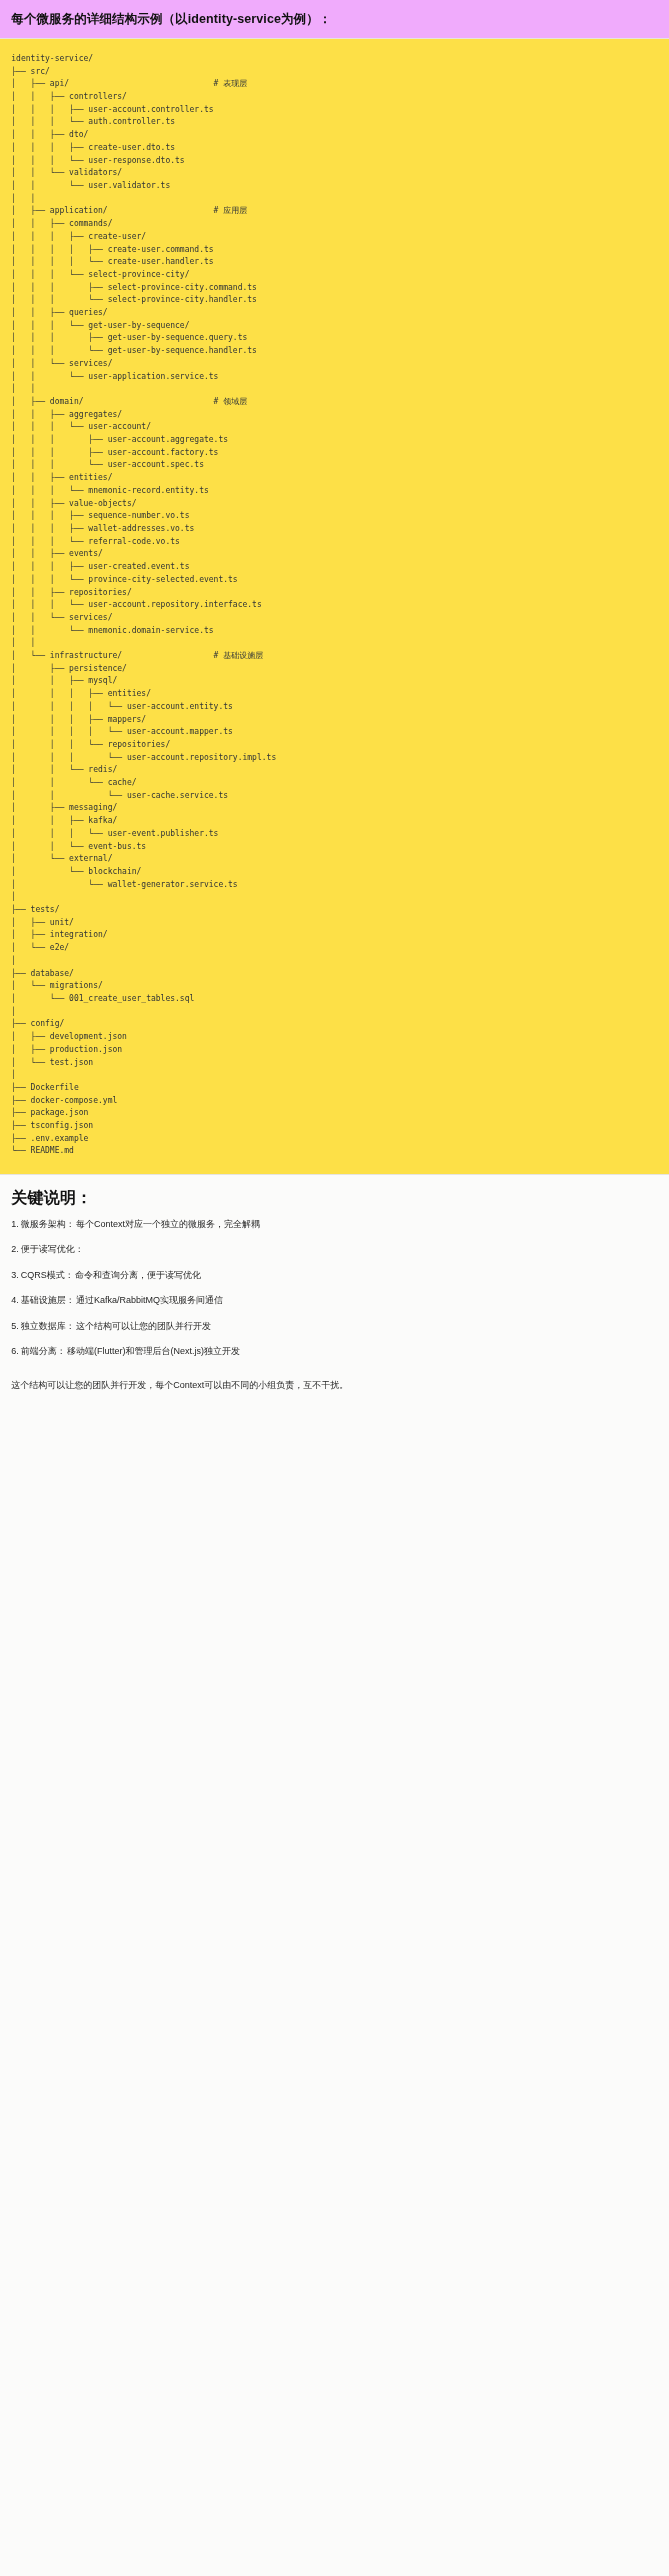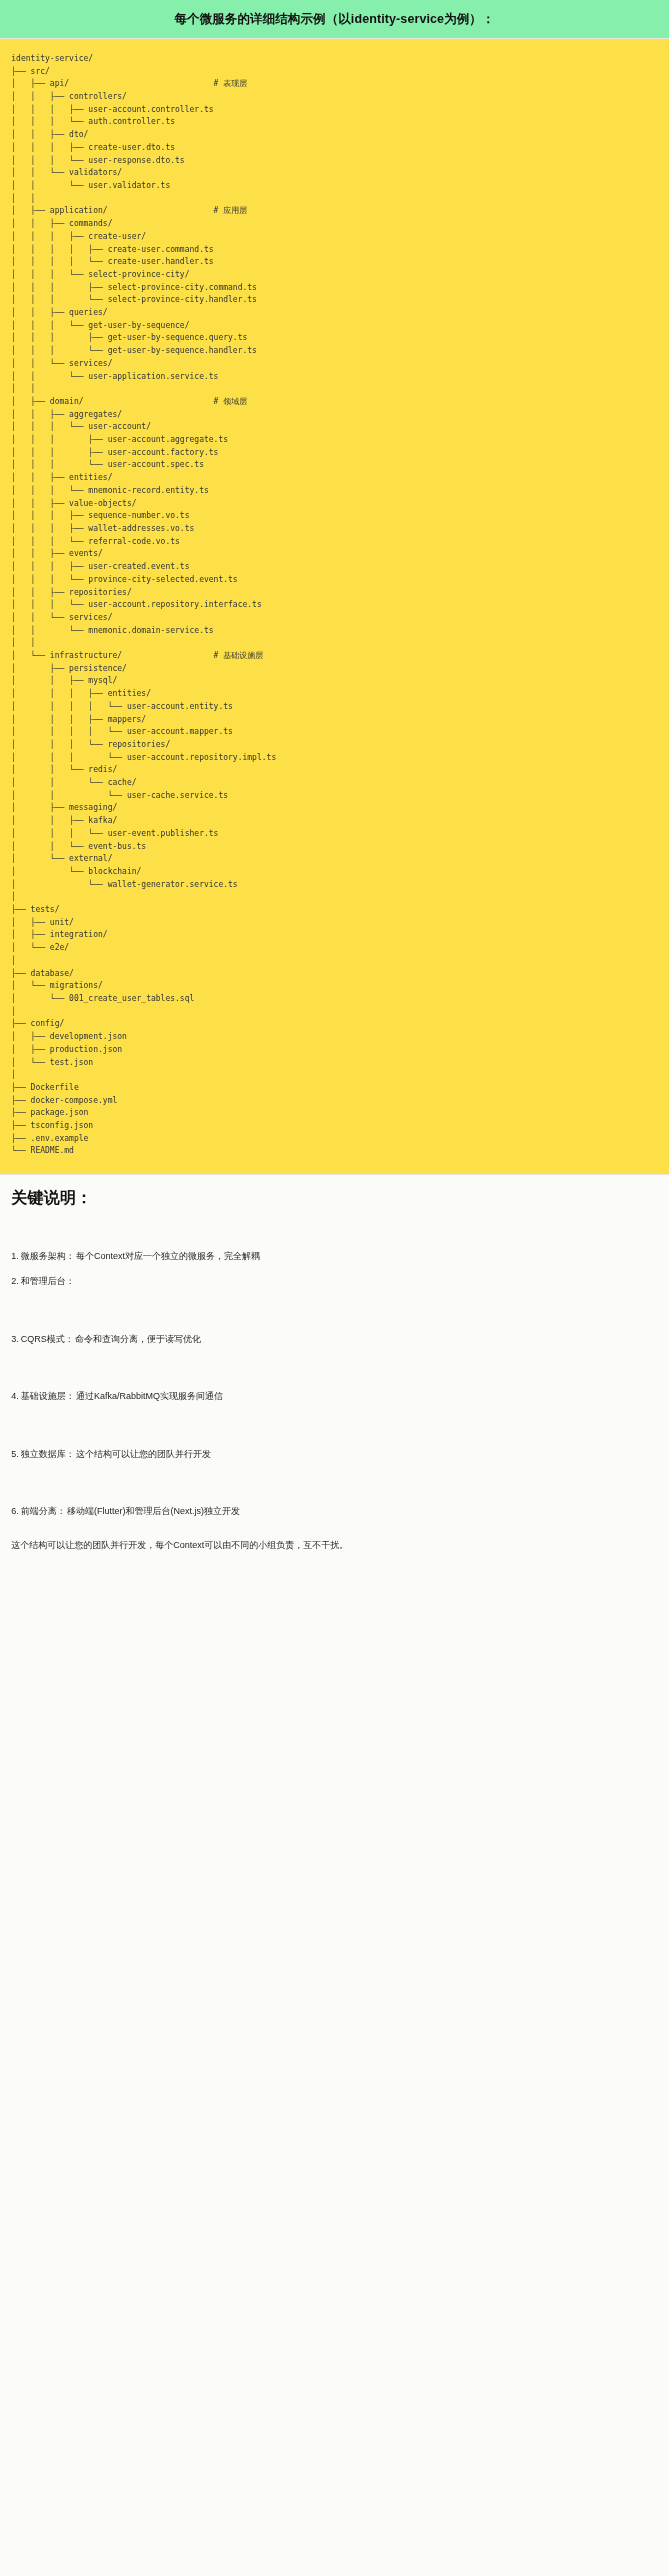--- a/index.html
+++ b/index.html
@@ -14,25 +14,24 @@
     -webkit-font-smoothing: antialiased;
   }
   .page {
     width: 669px;
     box-sizing: border-box;
     background: #fbfbfa;
   }
 
   
   .header-band {
-    background: #86efac;
+    background: #f0abfc;
     padding: 11.3px 11.3px 10px 11.3px;
     border-bottom: 0.6px solid #e6e4df;
     box-sizing: border-box;
-    text-align: center;
   }
   .doc-title {
     font-size: 12.5px;
     font-weight: 700;
     line-height: 1.35;
     letter-spacing: 0.1px;
     color: #111111;
     margin: 0;
   }
 
@@ -87,21 +86,20 @@
   .note-term {
     font-weight: 400;
     flex: 0 0 auto;
   }
   .note-sep {
     flex: 0 0 auto;
     margin-right: 1.3px;
   }
   .note-desc {
     flex: 1 1 auto;
-    margin-top: 32px;
   }
   .closing {
     font-size: 9px;
     line-height: 1.55;
     color: #1f1f1f;
     margin: 20px 0 0 0;
   }
 </style>
 </head>
 <body>
@@ -206,21 +204,21 @@
     <div class="notes-title">关键说明：</div>
     <ol class="notes-list" id="notes-list">
         <li>
           <span class="note-num">1.</span>
           <span class="note-term">微服务架构</span>
           <span class="note-sep">：</span>
           <span class="note-desc">每个Context对应一个独立的微服务，完全解耦</span>
         </li>
         <li>
           <span class="note-num">2.</span>
-          <span class="note-term">和管理后台</span>
+          <span class="note-term">便于读写优化</span>
           <span class="note-sep">：</span>
         </li>
         <li>
           <span class="note-num">3.</span>
           <span class="note-term">CQRS模式</span>
           <span class="note-sep">：</span>
           <span class="note-desc">命令和查询分离，便于读写优化</span>
         </li>
         <li>
           <span class="note-num">4.</span>

